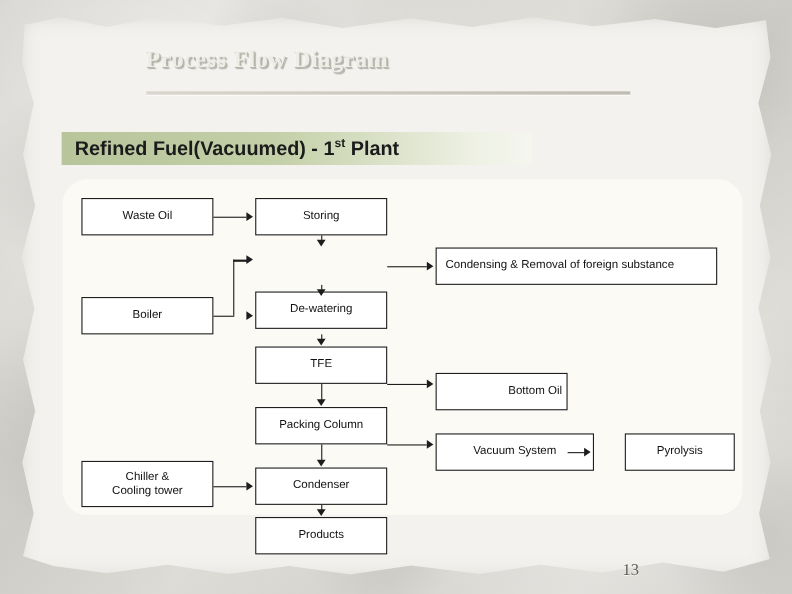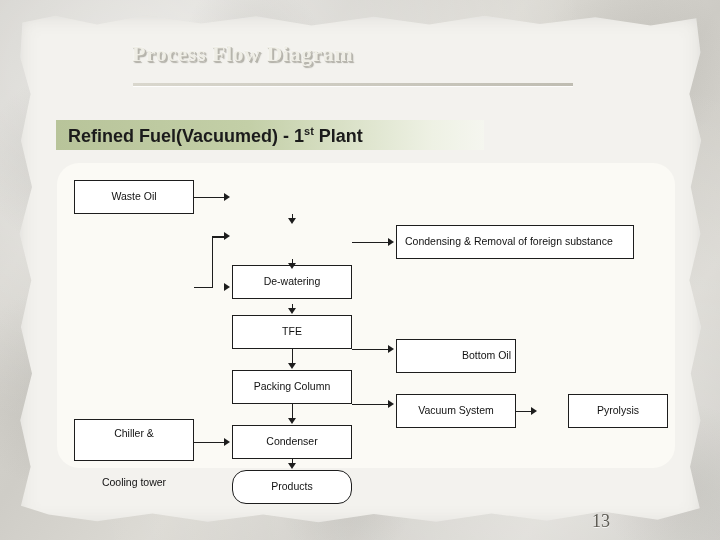--- a/index.html
+++ b/index.html
@@ -146,21 +146,20 @@
     line-height: 1.25;
     padding: 2px 4px;
   }
   .box.align-left {
     justify-content: flex-start;
     text-align: left;
     padding-left: 8px;
   }
   .box .two-line {
     display: block;
-    margin-top: 36px;
   }
 
   
   .conn {
     position: absolute;
     background: #1d1d1d;
   }
   .vline { width: 1.5px; }
   .hline { height: 1.5px; }
   .arrow-down {
@@ -174,24 +173,24 @@
     position: absolute;
     width: 0; height: 0;
     border-top: 4.5px solid transparent;
     border-bottom: 4.5px solid transparent;
     border-left: 6px solid #1d1d1d;
   }
 
   
   .slide-number {
     position: absolute;
-    left: 592px;
+    left: 566px;
     top: 511px;
     font-family: "Liberation Serif", serif;
-    font-size: 18px;
+    font-size: 15px;
     color: #5d5b54;
     text-shadow: 0 1px 0 rgba(255,255,255,0.8);
   }
 </style>
 </head>
 <body>
 
 <div class="slide">
   <div class="paper"></div>
 
@@ -200,63 +199,69 @@
 
   <div class="banner"></div>
   <div class="banner-text"><span>Refined Fuel(Vacuumed)  - 1</span><sup>st</sup><span> Plant</span></div>
 
   <div class="panel"></div>
 
   <div class="box" style="left:74px;  top:180px; width:120px; height:34px;">
     <span>Waste Oil</span>
   </div>
 
+  <div class="box" style="left:232px; top:180px; width:120px; height:34px;">
+    <span>Storing</span>
+  </div>
 
   <div class="box" style="left:232px; top:225px; width:120px; height:34px;margin-top:40px;">
     <span>De-watering</span>
   </div>
 
-  <div class="box align-left" style="left:396px; top:225px; width:238px; height:34px;">
+  <div class="box align-left" style="left:396px; top:225px; width:256px; height:34px;">
     <span>Condensing &amp; Removal of foreign substance</span>
   </div>
 
+  <div class="box" style="left:74px;  top:270px; width:120px; height:34px;">
+    <span>Boiler</span>
+  </div>
 
 
   <div class="box" style="left:232px; top:315px; width:120px; height:34px;">
     <span>TFE</span>
   </div>
 
   <div class="box" style="left:396px; top:339px; width:120px; height:34px;justify-content:flex-end;">
     <span>Bottom Oil</span>
   </div>
 
   <div class="box" style="left:232px; top:370px; width:120px; height:34px;align-items:center;">
     <span>Packing Column</span>
   </div>
 
-  <div class="box" style="left:396px; top:394px; width:120px; height:34px;">
+  <div class="box" style="left:396px; top:394px; width:144px; height:34px;">
     <span>Vacuum System</span>
   </div>
 
   <div class="box" style="left:568px; top:394px; width:100px; height:34px;">
     <span>Pyrolysis</span>
   </div>
 
   <div class="box" style="left:74px;  top:419px; width:120px; height:42px;">
     <span>
       <span class="two-line">Chiller &amp;</span>
       <span class="two-line">Cooling tower</span>
     </span>
   </div>
 
   <div class="box" style="left:232px; top:425px; width:120px; height:34px;">
     <span>Condenser</span>
   </div>
 
-  <div class="box" style="left:232px; top:470px; width:120px; height:34px;border-radius:14px;">
+  <div class="box" style="left:232px; top:470px; width:120px; height:34px;">
     <span>Products</span>
   </div>
 
   <div class="conn hline" style="left:194px; top:196.5px; width:30px;"></div>
   <div class="arrow-right" style="left:224px; top:192.5px;"></div>
 
   <div class="conn vline" style="left:291.5px; top:214px; height:5px;"></div>
   <div class="arrow-down" style="left:287.5px; top:218px;"></div>
 
   <div class="conn hline" style="left:352px; top:241.5px; width:36px;"></div>

